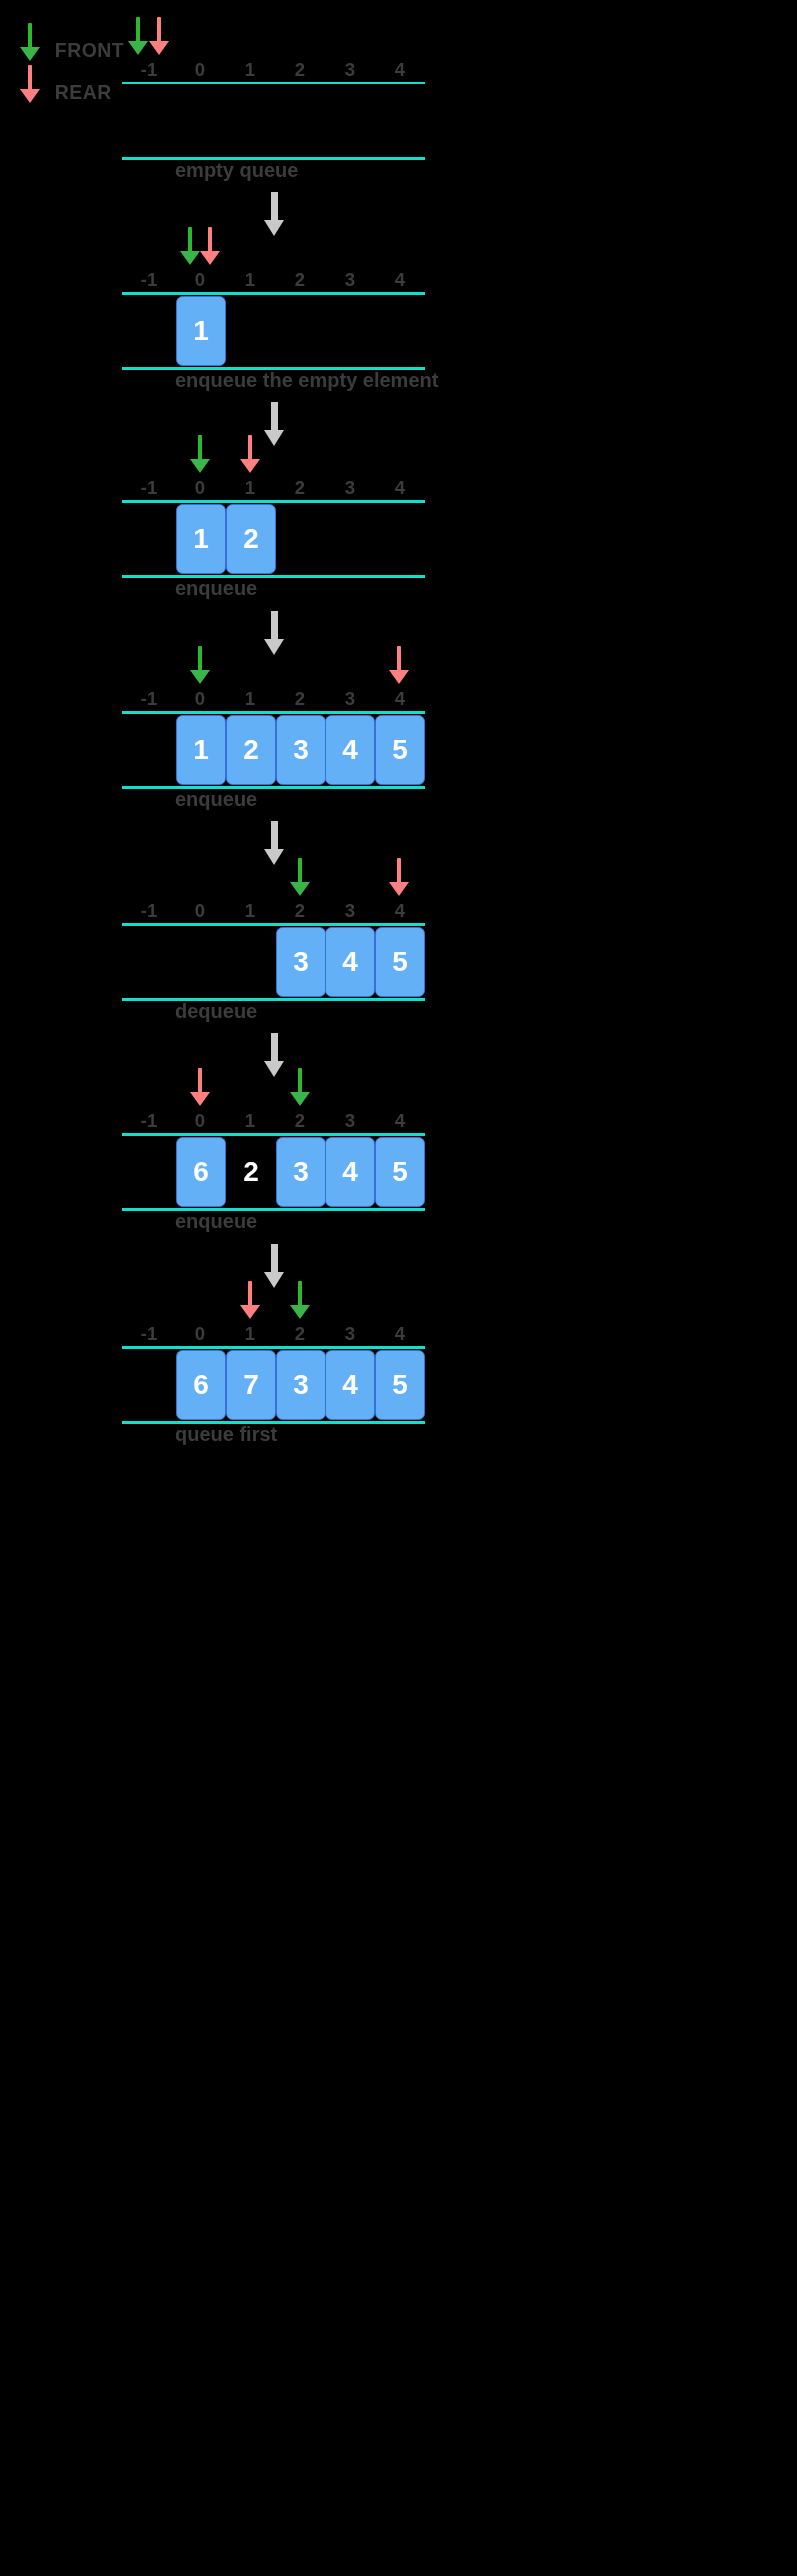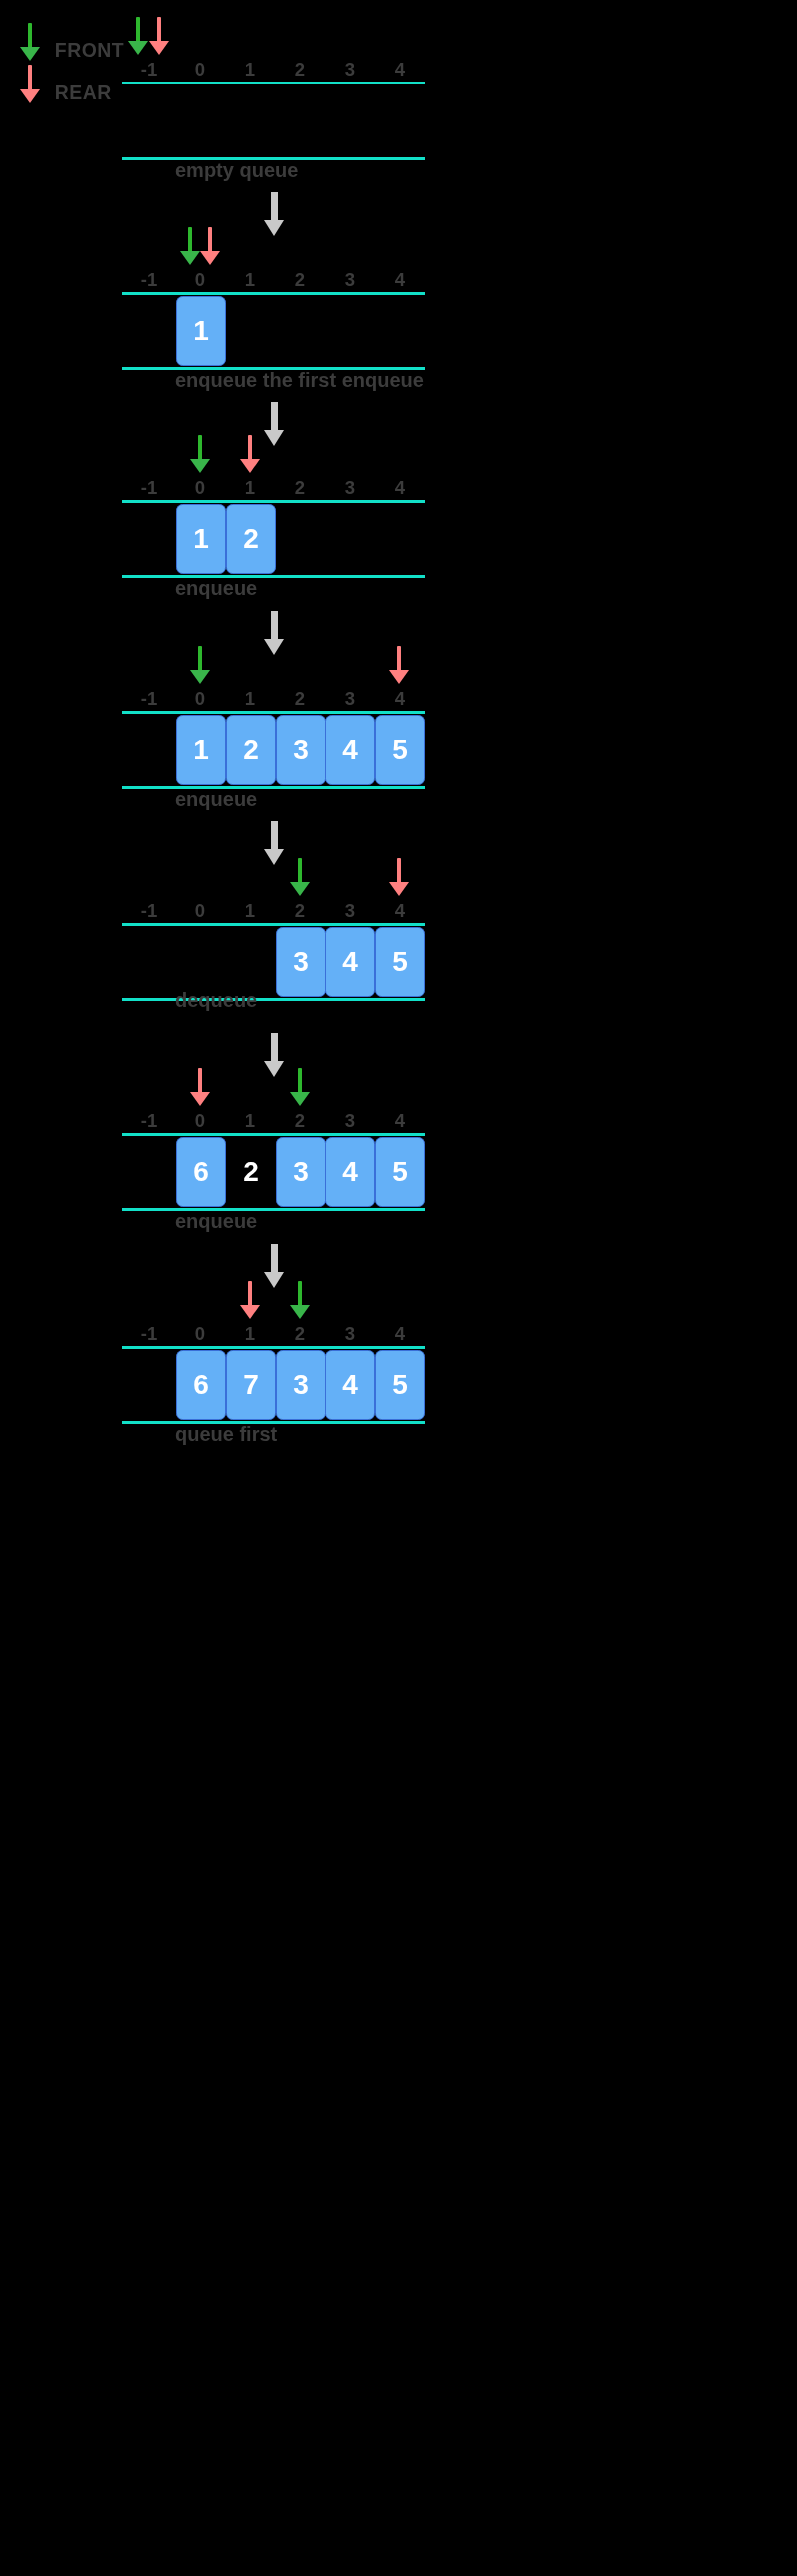--- a/index.html
+++ b/index.html
@@ -169,21 +169,21 @@
           <div class="rail-dash"></div>
         </div>
         <div class="cells" style="width: 249px;">
           <div class="cell filled" style="left: 0px;">1</div>
           <div class="cell blank" style="left: 50px;"></div>
           <div class="cell blank" style="left: 100px;"></div>
           <div class="cell blank" style="left: 149px;"></div>
           <div class="cell blank" style="left: 199px;"></div>
         </div>
       </div>
-      <div class="caption" style="left: 175px; top: 142px;">enqueue the first enqueue</div>
+      <div class="caption" style="left: 175px; top: 142px;">enqueue the empty element</div>
     </div>
     <div class="flow" style="left: 266px; top: 402px; height: 46px;">
       <span class="fshaft"></span>
       <span class="fhead"></span>
     </div>
     <div class="stage" style="top: 435px; width: 797px;">
       <div class="pointers">
         <span class="arrow green" style="left: 190px;">
           <span class="shaft"></span>
           <span class="head"></span>
@@ -289,21 +289,21 @@
           <div class="rail-dash"></div>
         </div>
         <div class="cells" style="width: 249px;">
           <div class="cell blank" style="left: 0px;"></div>
           <div class="cell blank" style="left: 50px;"></div>
           <div class="cell filled" style="left: 100px;">3</div>
           <div class="cell filled" style="left: 149px;">4</div>
           <div class="cell filled" style="left: 199px;">5</div>
         </div>
       </div>
-      <div class="caption" style="left: 175px; top: 131px;">dequeue</div>
+      <div class="caption" style="left: 175px; top: 142px;">dequeue</div>
     </div>
     <div class="flow" style="left: 266px; top: 1033px; height: 46px;">
       <span class="fshaft"></span>
       <span class="fhead"></span>
     </div>
     <div class="stage" style="top: 1068px; width: 797px;">
       <div class="pointers">
         <span class="arrow green" style="left: 290px;">
           <span class="shaft"></span>
           <span class="head"></span>

